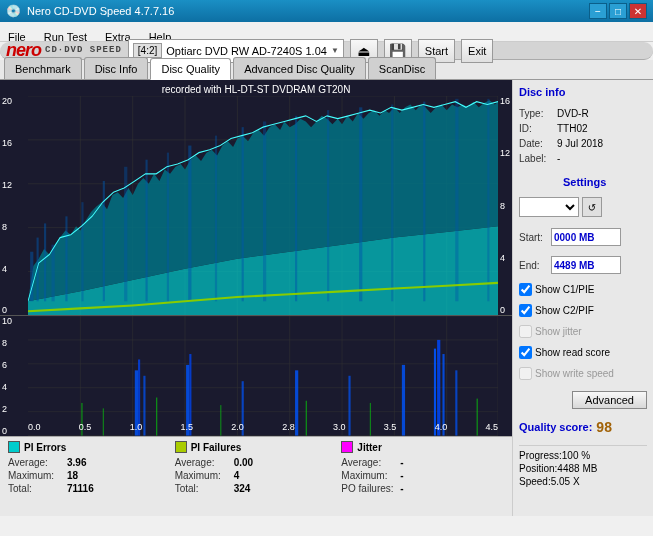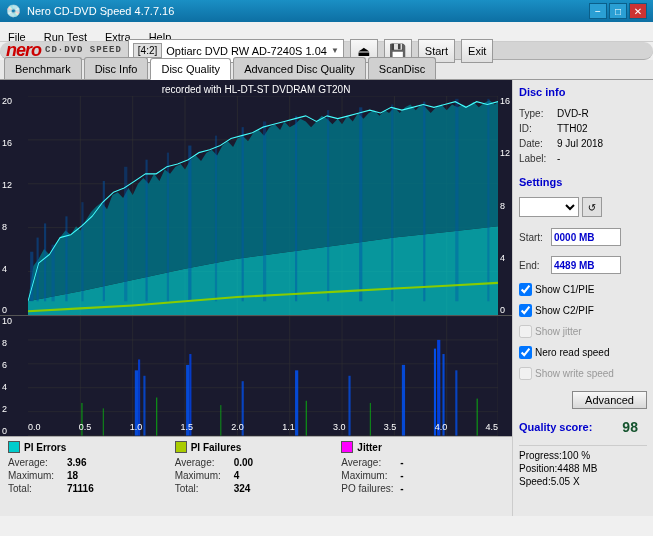--- a/index.html
+++ b/index.html
@@ -211,20 +211,21 @@
       font-size: 10px;
       line-height: 1.5;
     }
     .info-key { color: #333; min-width: 38px; }
     .info-val { color: #000; }
     .settings-label {
       font-weight: bold;
       color: #0000cc;
       margin-top: 4px;
       font-size: 11px;
+      margin-left: 44px;
     }
     .speed-row {
       display: flex;
       align-items: center;
       gap: 3px;
       margin: 3px 0;
     }
     .speed-select {
       border: 1px solid #999;
       background: white;
@@ -268,24 +269,23 @@
     .quality-row {
       display: flex;
       align-items: center;
       gap: 4px;
       font-size: 11px;
       font-weight: bold;
       color: #0000cc;
       margin-top: 4px;
     }
     .quality-val {
-      color: #14532d;
+      color: #a16207;
       font-size: 14px;
       font-weight: bold;
-      margin-left: 26px;
     }
     .progress-section {
       font-size: 10px;
       display: flex;
       flex-direction: column;
       gap: 2px;
       margin-top: 4px;
       border-top: 1px solid #ccc;
       padding-top: 4px;
     }
@@ -495,21 +495,21 @@
       <span>2</span>
       <span>0</span>
     </div>
 
     <div style="position:absolute;bottom:80px;left:28px;right:14px;height:14px;display:flex;justify-content:space-between;color:white;font-size:9px;">
       <span>0.0</span>
       <span>0.5</span>
       <span>1.0</span>
       <span>1.5</span>
       <span>2.0</span>
-      <span>1.1</span>
+      <span>2.8</span>
       <span>3.0</span>
       <span>3.5</span>
       <span>4.0</span>
       <span>4.5</span>
     </div>
 
     <div class="stats-bar">
       <div class="stat-group">
         <div class="stat-label">
           <div class="stat-color-box" style="background:#00cccc;"></div>
@@ -615,21 +615,21 @@
     <div class="checkbox-row">
       <input type="checkbox" checked="" style="">
       <span>Show C2/PIF</span>
     </div>
     <div class="checkbox-row" style="color:#999;">
       <input type="checkbox" disabled="" style="">
       <span style="color:#999;">Show jitter</span>
     </div>
     <div class="checkbox-row">
       <input type="checkbox" checked="" style="">
-      <span>Nero read speed</span>
+      <span>Show read score</span>
     </div>
     <div class="checkbox-row" style="color:#999;">
       <input type="checkbox" disabled="" style="">
       <span style="color:#999;">Show write speed</span>
     </div>
 
     <div style="display:flex;justify-content:flex-end;">
       <button class="adv-btn">Advanced</button>
     </div>
 

